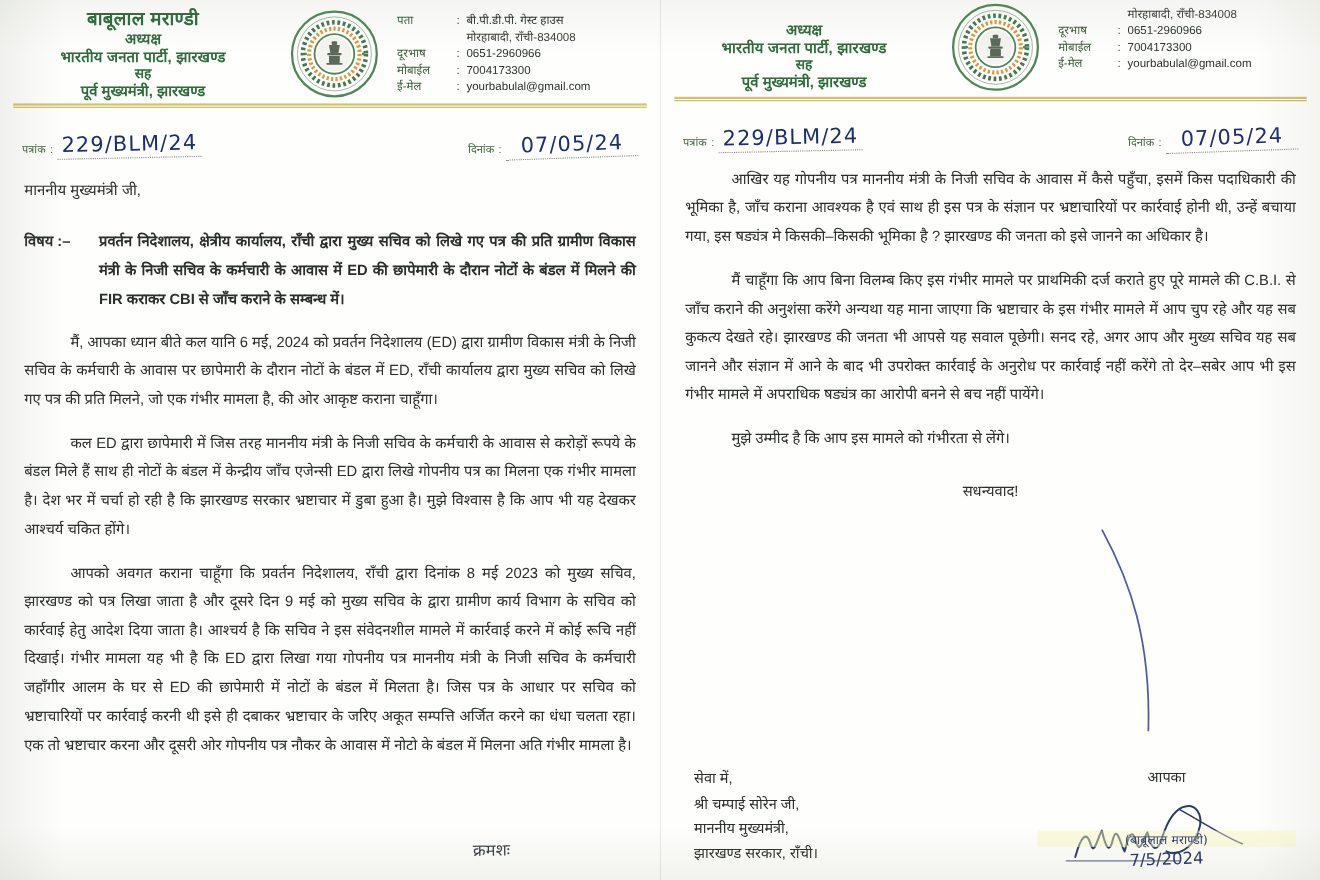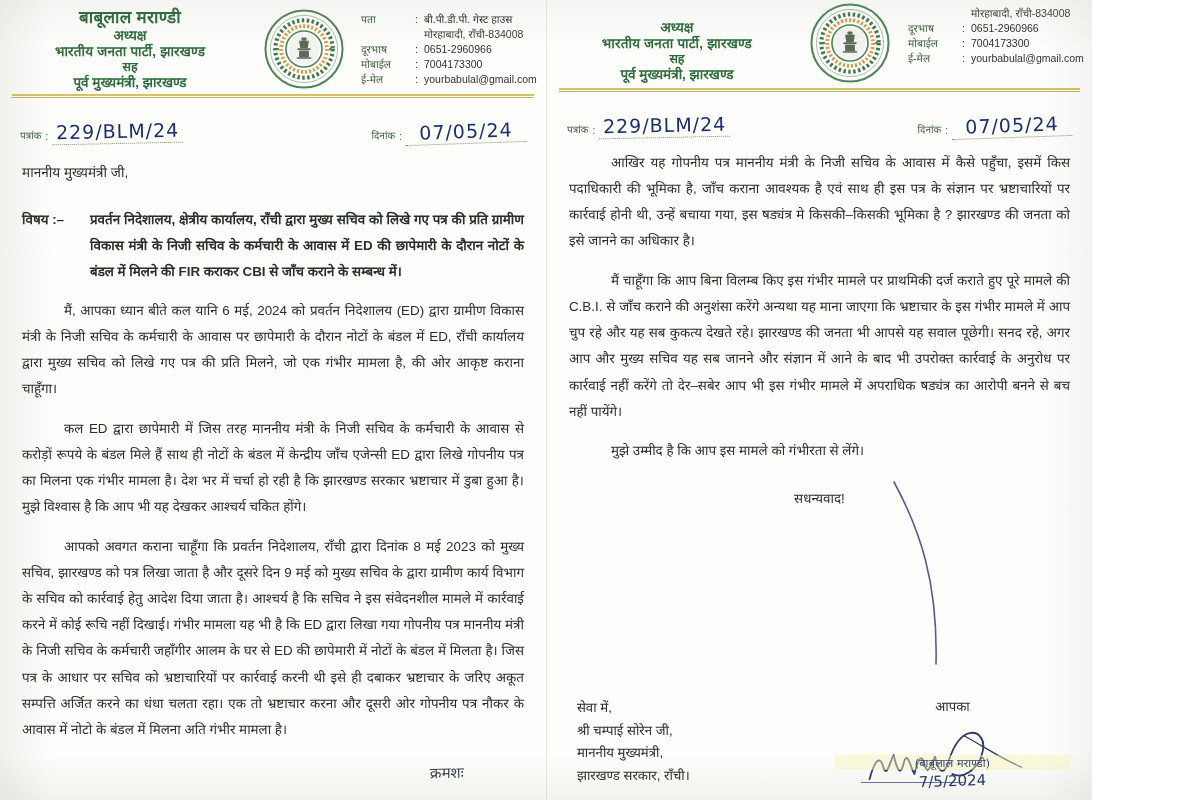--- a/index.html
+++ b/index.html
@@ -5,21 +5,21 @@
   * { box-sizing: border-box; }
   html, body {
     margin: 0; padding: 0;
     width: 1200px; height: 800px;
     overflow: hidden;
     background: #ffffff;
     font-family: "Liberation Sans", sans-serif;
   }
   #scan {
     position: relative;
-    width: 1092px; height: 800px;
+    width: 1200px; height: 800px;
     background: #fdfdfb;
     display: flex;
     align-items: center;
   }
   
   #scan::after {
     content: "";
     position: absolute; inset: 0;
     pointer-events: none;
     background:

